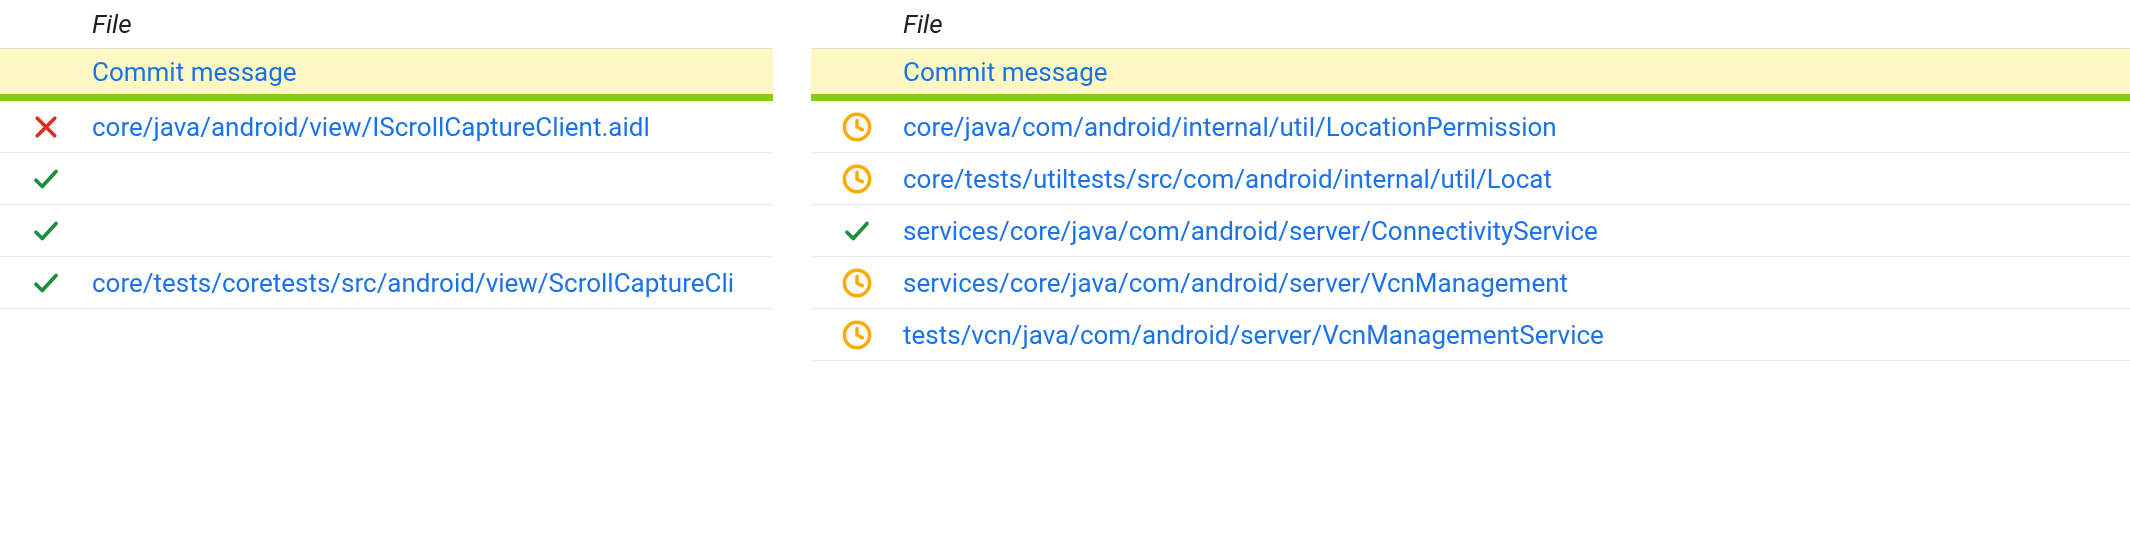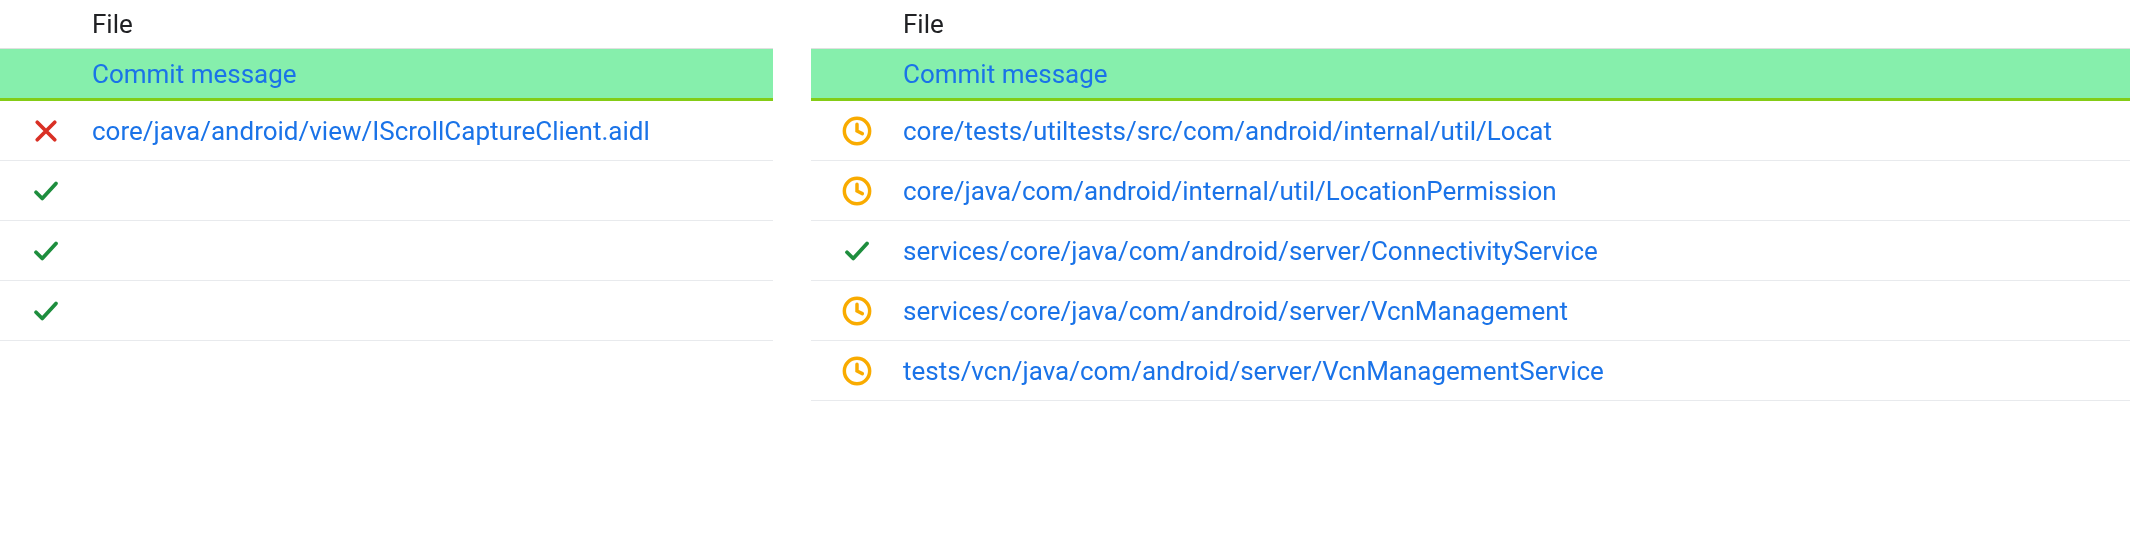--- a/index.html
+++ b/index.html
@@ -23,36 +23,37 @@
     .panel-left { width: 773px; }
     .panel-right { width: 1319px; }
     .header-row {
       display: flex;
       align-items: center;
       height: 49px;
       border-bottom: 1px solid #e0e0e0;
       padding-left: 92px;
       font-size: 26px;
       color: #202124;
+      font-style: italic;
     }
     .commit-row {
       display: flex;
       align-items: center;
       height: 52px;
-      background: #86efac;
-      border-bottom: 3px solid #84cc16;
+      background: #fef9c3;
+      border-bottom: 7px solid #84cc16;
       padding-left: 92px;
       font-size: 26px;
       color: #1a73e8;
       cursor: pointer;
     }
     .file-row {
       display: flex;
       align-items: center;
-      height: 60px;
+      height: 52px;
       border-bottom: 1px solid #e8eaed;
       white-space: nowrap;
       overflow: hidden;
     }
     .icon-cell {
       flex: 0 0 92px;
       display: flex;
       align-items: center;
       justify-content: center;
     }
@@ -96,49 +97,50 @@
       <path d="M4 13 L9 18 L20 6" stroke="#1e8e3e" stroke-width="3" stroke-linecap="round" stroke-linejoin="round" fill="none"></path>
     </svg>
         </div>
       </div>
       <div class="file-row">
         <div class="icon-cell">
           <svg width="34" height="30" viewBox="0 0 24 24">
       <path d="M4 13 L9 18 L20 6" stroke="#1e8e3e" stroke-width="3" stroke-linecap="round" stroke-linejoin="round" fill="none"></path>
     </svg>
         </div>
+        <span class="file-path">core/tests/coretests/src/android/view/ScrollCaptureCli</span>
       </div>
     </div>
 </div>
 
 <div class="panel panel-right">
   <div class="header-row">
     <span>File</span>
   </div>
   <div class="commit-row">
     <span>Commit message</span>
   </div>
   <div id="right-files">
       <div class="file-row">
         <div class="icon-cell">
           <svg width="32" height="32" viewBox="0 0 24 24">
       <circle cx="12" cy="12" r="9.5" stroke="#f9ab00" stroke-width="2.6" fill="none"></circle>
       <path d="M12 7 L12 12 L16 14" stroke="#f9ab00" stroke-width="2.6" stroke-linecap="round" fill="none"></path>
     </svg>
         </div>
-        <span class="file-path">core/tests/utiltests/src/com/android/internal/util/Locat</span>
+        <span class="file-path">core/java/com/android/internal/util/LocationPermission</span>
       </div>
       <div class="file-row">
         <div class="icon-cell">
           <svg width="32" height="32" viewBox="0 0 24 24">
       <circle cx="12" cy="12" r="9.5" stroke="#f9ab00" stroke-width="2.6" fill="none"></circle>
       <path d="M12 7 L12 12 L16 14" stroke="#f9ab00" stroke-width="2.6" stroke-linecap="round" fill="none"></path>
     </svg>
         </div>
-        <span class="file-path">core/java/com/android/internal/util/LocationPermission</span>
+        <span class="file-path">core/tests/utiltests/src/com/android/internal/util/Locat</span>
       </div>
       <div class="file-row">
         <div class="icon-cell">
           <svg width="34" height="30" viewBox="0 0 24 24">
       <path d="M4 13 L9 18 L20 6" stroke="#1e8e3e" stroke-width="3" stroke-linecap="round" stroke-linejoin="round" fill="none"></path>
     </svg>
         </div>
         <span class="file-path">services/core/java/com/android/server/ConnectivityService</span>
       </div>
       <div class="file-row">

